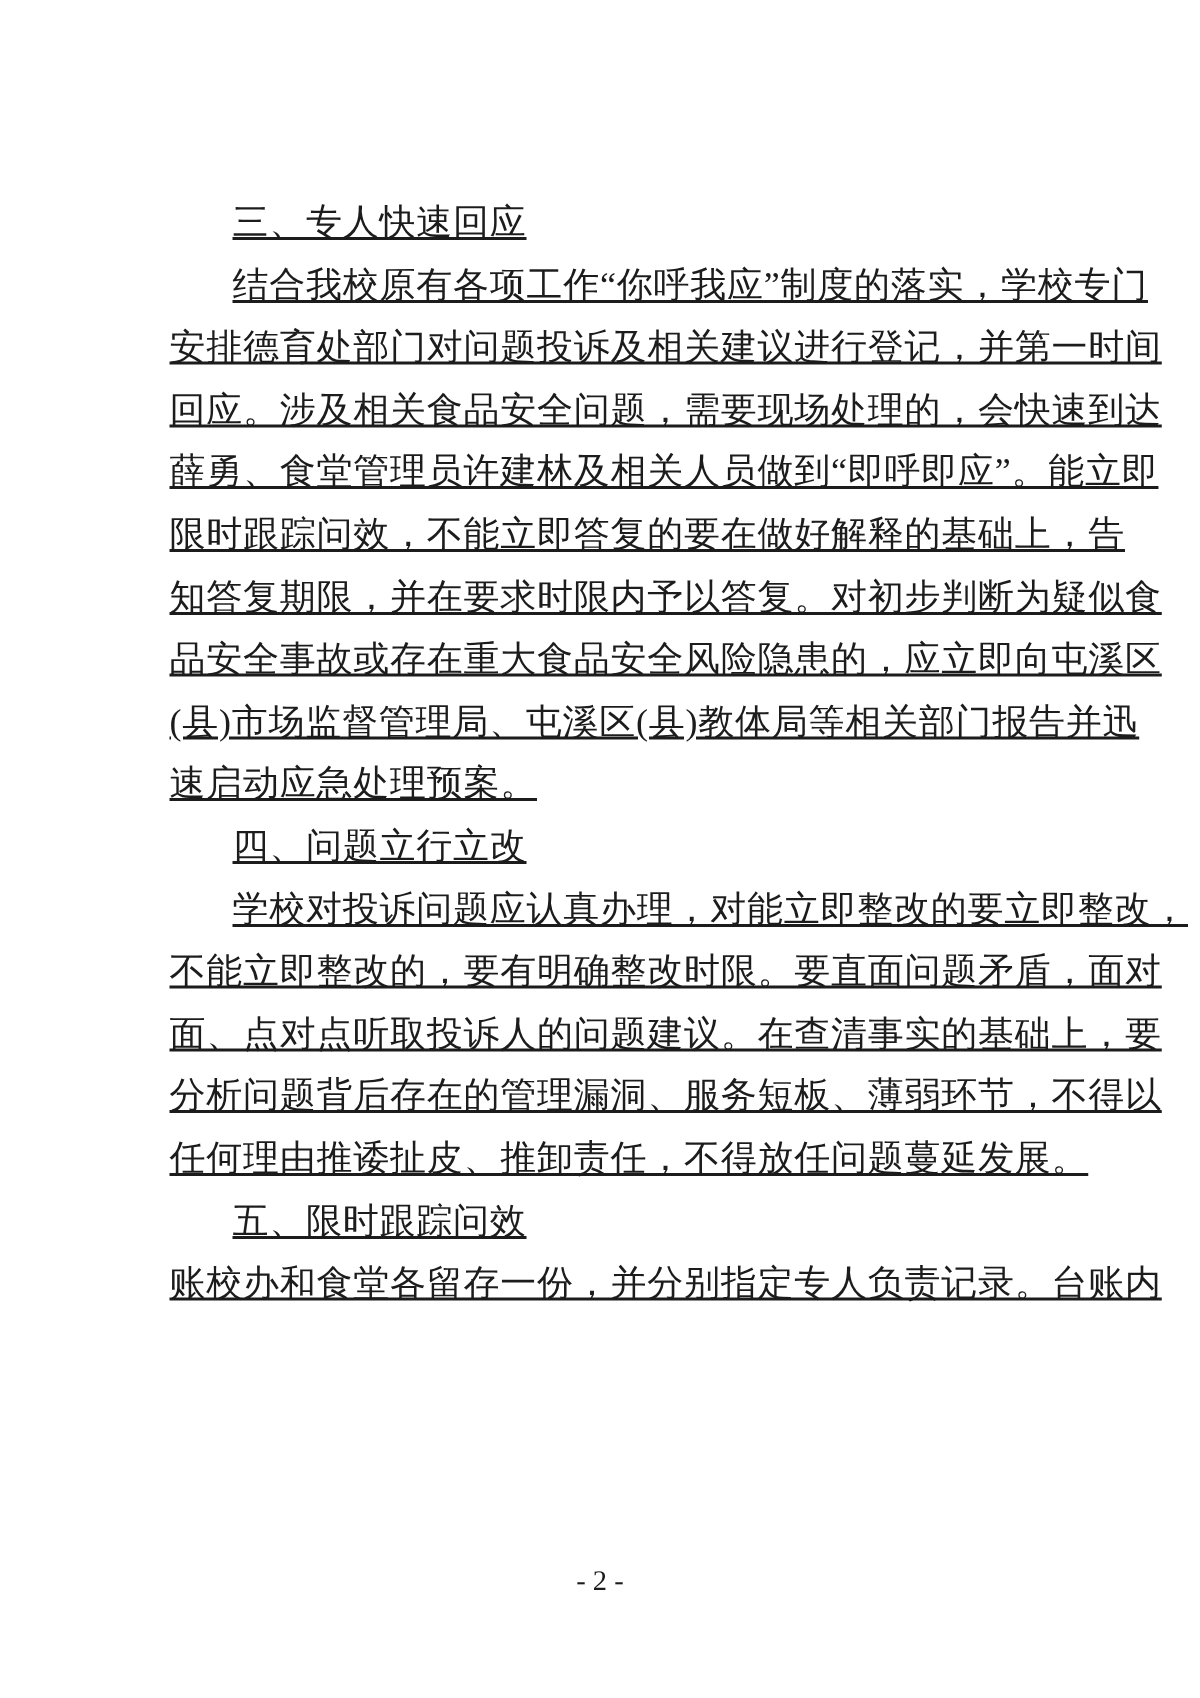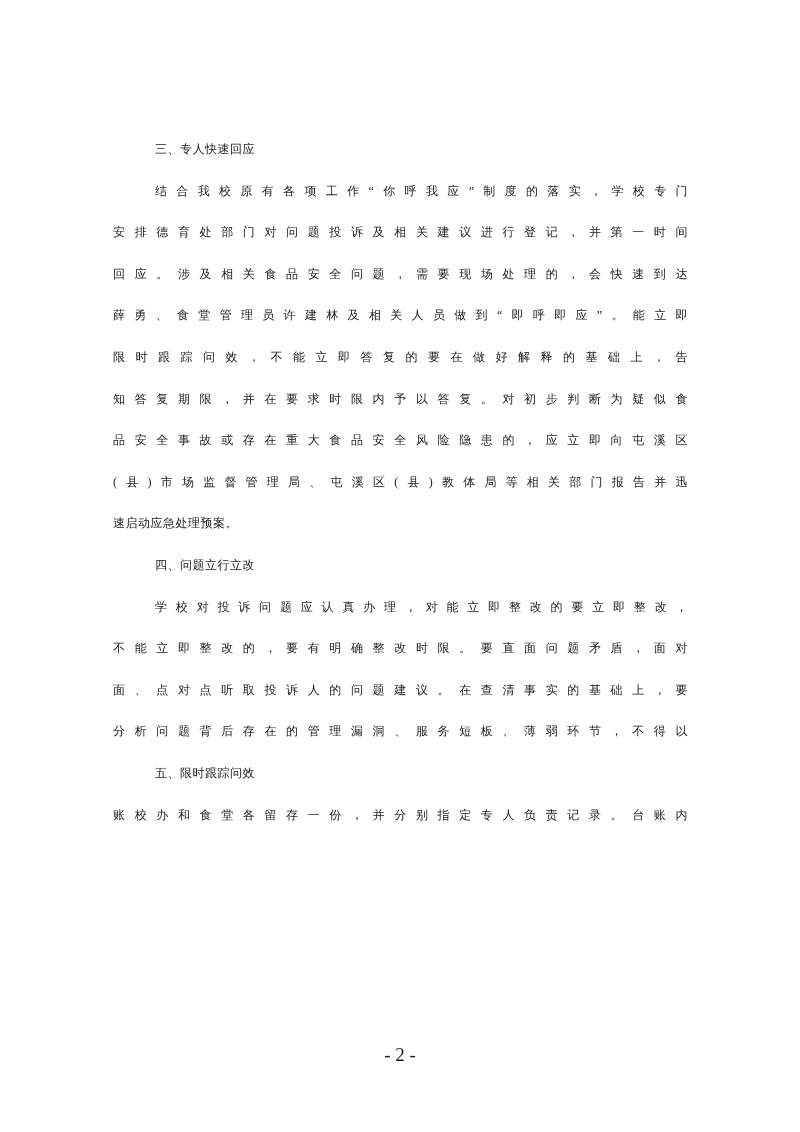--- a/index.html
+++ b/index.html
@@ -19,26 +19,27 @@
   .content {
     position: absolute;
     left: 113px;
     top: 129px;
     width: 575px;
   }
   .line {
     display: block;
     height: 41.6px;
     line-height: 41.6px;
-    font-size: 12px;
+    font-size: 24px;
     text-align: justify;
     text-align-last: justify;
     text-justify: inter-character;
     white-space: nowrap;
     letter-spacing: 0.5px;
+    text-decoration: underline;
   }
   .line.indent {
     text-indent: 42px;
   }
   .line.noj {
     text-align: left;
     text-align-last: left;
   }
   .footer {
     position: absolute;
@@ -65,17 +66,18 @@
     <div class="line">限时跟踪问效，不能立即答复的要在做好解释的基础上，告</div>
     <div class="line">知答复期限，并在要求时限内予以答复。对初步判断为疑似食</div>
     <div class="line">品安全事故或存在重大食品安全风险隐患的，应立即向屯溪区</div>
     <div class="line">(县)市场监督管理局、屯溪区(县)教体局等相关部门报告并迅</div>
     <div class="line noj">速启动应急处理预案。</div>
     <div class="line indent noj">四、问题立行立改</div>
     <div class="line indent">学校对投诉问题应认真办理，对能立即整改的要立即整改，</div>
     <div class="line">不能立即整改的，要有明确整改时限。要直面问题矛盾，面对</div>
     <div class="line">面、点对点听取投诉人的问题建议。在查清事实的基础上，要</div>
     <div class="line">分析问题背后存在的管理漏洞、服务短板、薄弱环节，不得以</div>
+    <div class="line noj">任何理由推诿扯皮、推卸责任，不得放任问题蔓延发展。</div>
     <div class="line indent noj">五、限时跟踪问效</div>
     <div class="line">账校办和食堂各留存一份，并分别指定专人负责记录。台账内</div>
   </div>
   <div class="footer">- 2 -</div>
 </div>
 
 </body></html>

